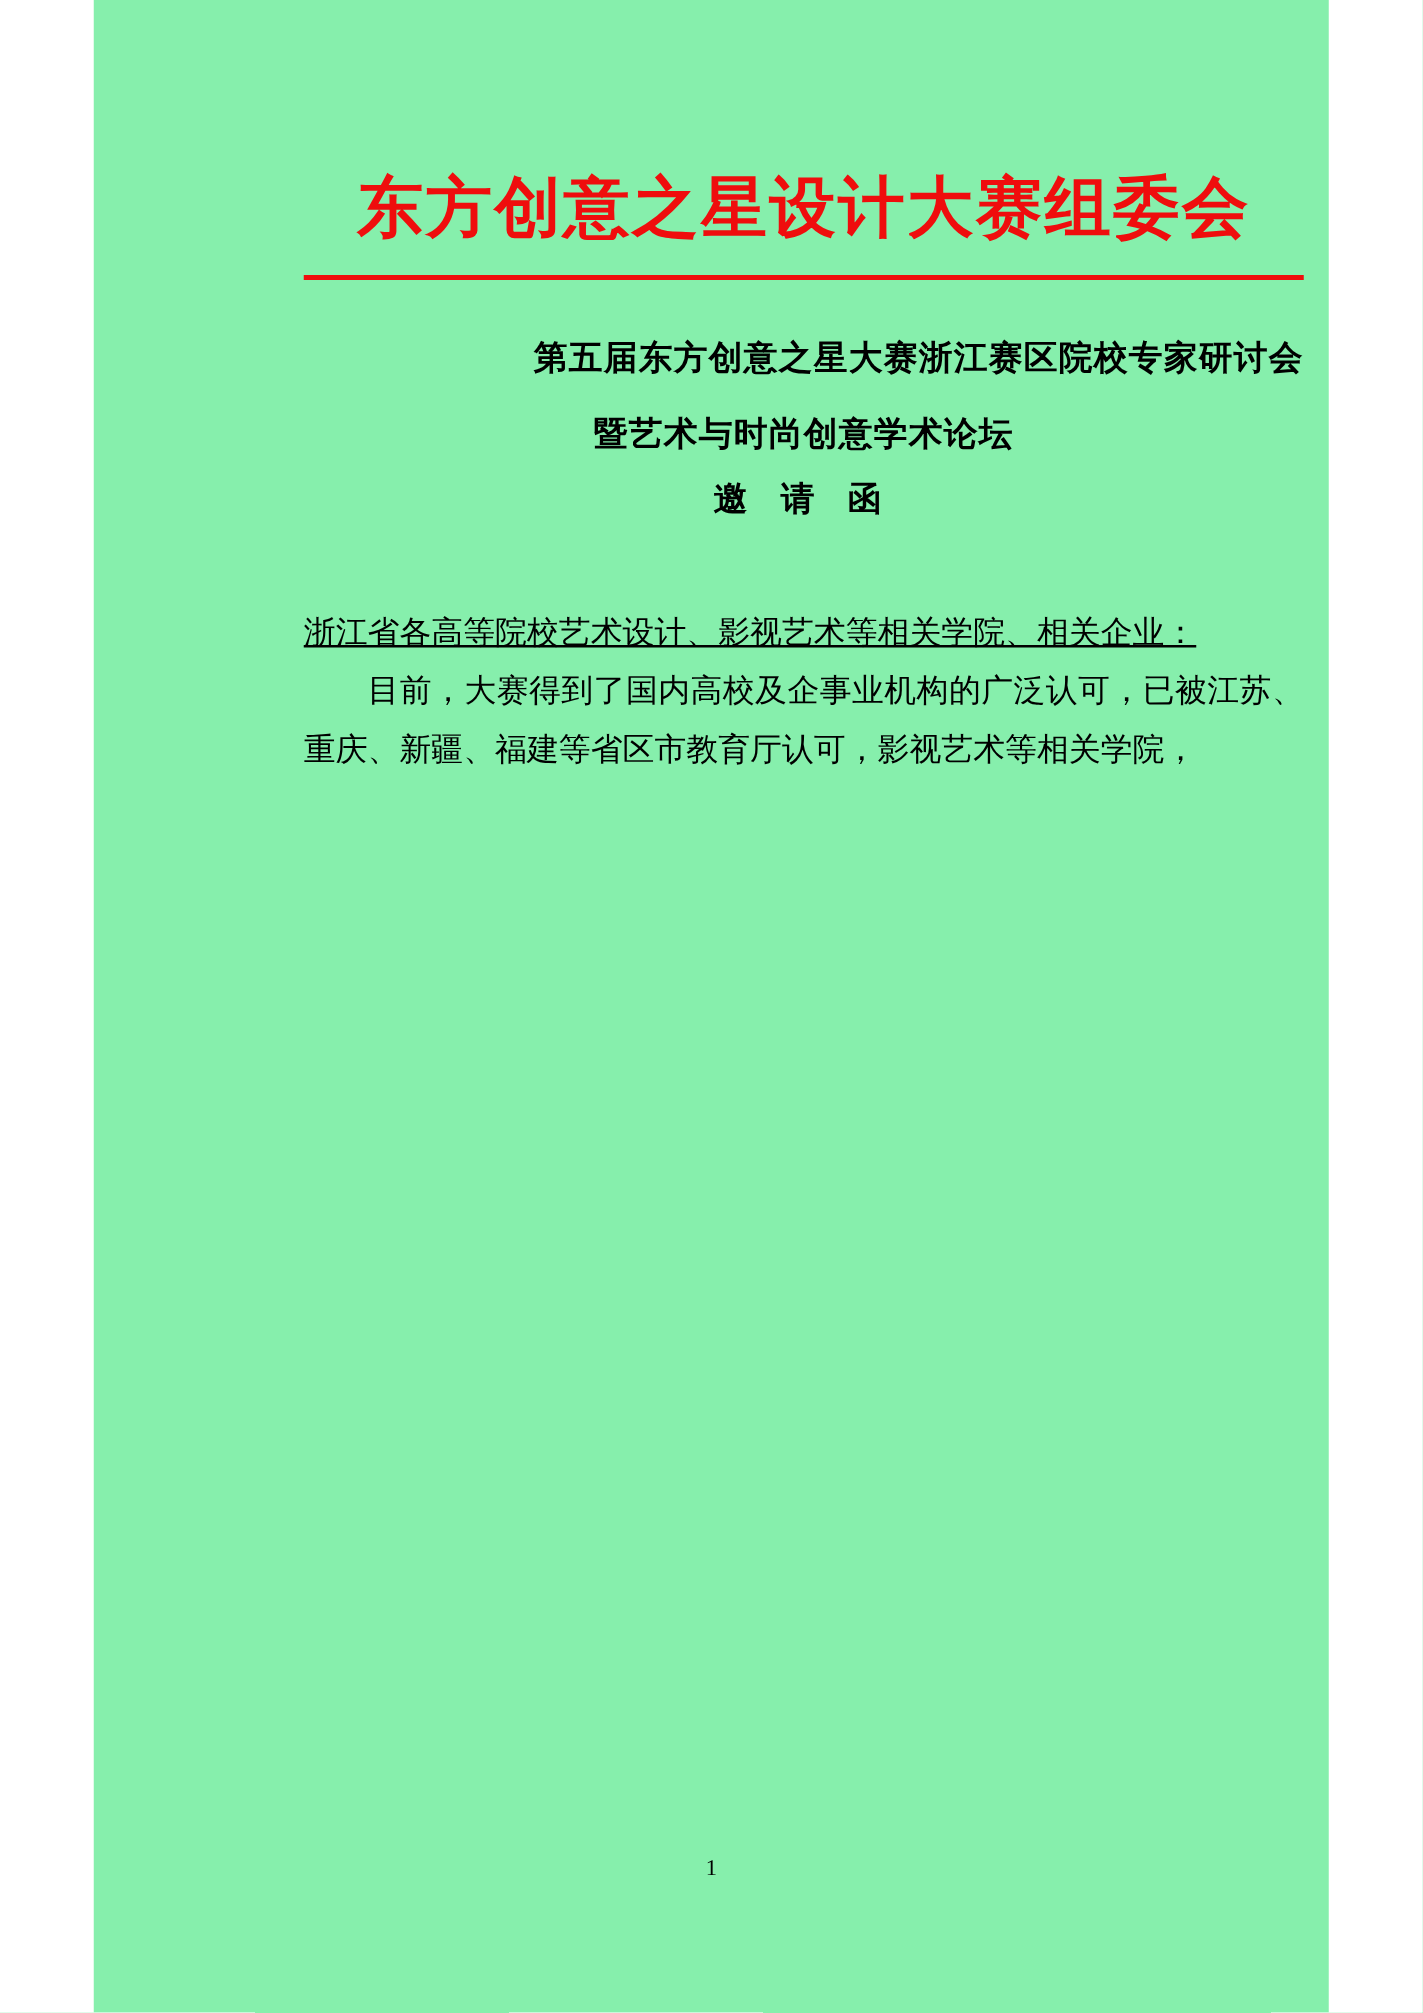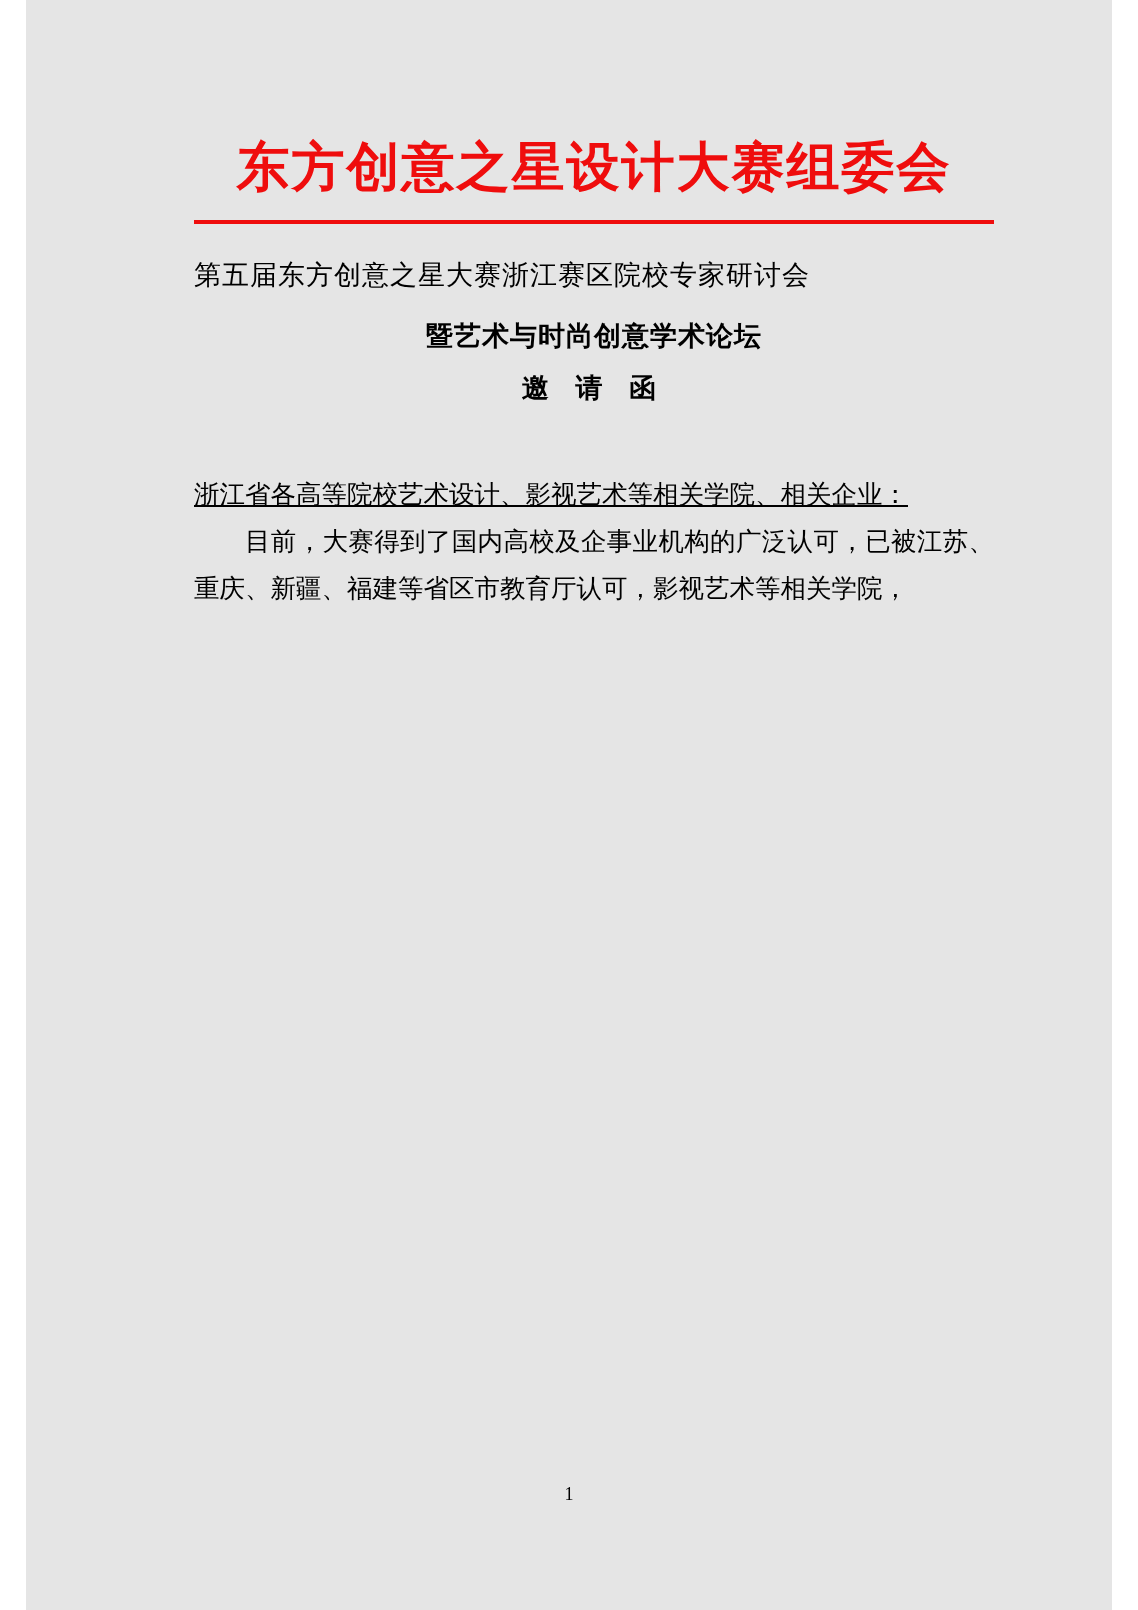--- a/index.html
+++ b/index.html
@@ -6,24 +6,24 @@
     margin: 0;
     padding: 0;
     background: #ffffff;
   }
   body {
     font-family: "Liberation Serif", "DejaVu Serif", serif;
     color: #000000;
   }
   .page {
     position: relative;
-    width: 1086px;
+    width: 988px;
     height: 1610px;
     margin: 0 auto;
-    background: #e5e5e5;
+    background: #86efac;
     box-sizing: border-box;
     overflow: hidden;
   }
   .content {
     position: absolute;
     left: 168px;
     top: 0;
     width: 800px;
   }
   .letterhead {
@@ -37,25 +37,25 @@
     margin-top: 138px;
     white-space: nowrap;
   }
   .letterhead-rule {
     margin-top: 24px;
     border-top: 4px solid #ef0d0d;
     width: 100%;
     height: 0;
   }
   .title-1 {
-    text-align: left;
-    font-weight: normal;
+    text-align: right;
+    font-weight: bold;
     font-size: 27px;
     letter-spacing: 1px;
-    margin-top: 31px;
+    margin-top: 42px;
     line-height: 1.5;
   }
   .title-2 {
     text-align: center;
     font-weight: bold;
     font-size: 27px;
     letter-spacing: 1px;
     margin-top: 20px;
     line-height: 1.5;
     font-family: Liberation Serif, serif;

